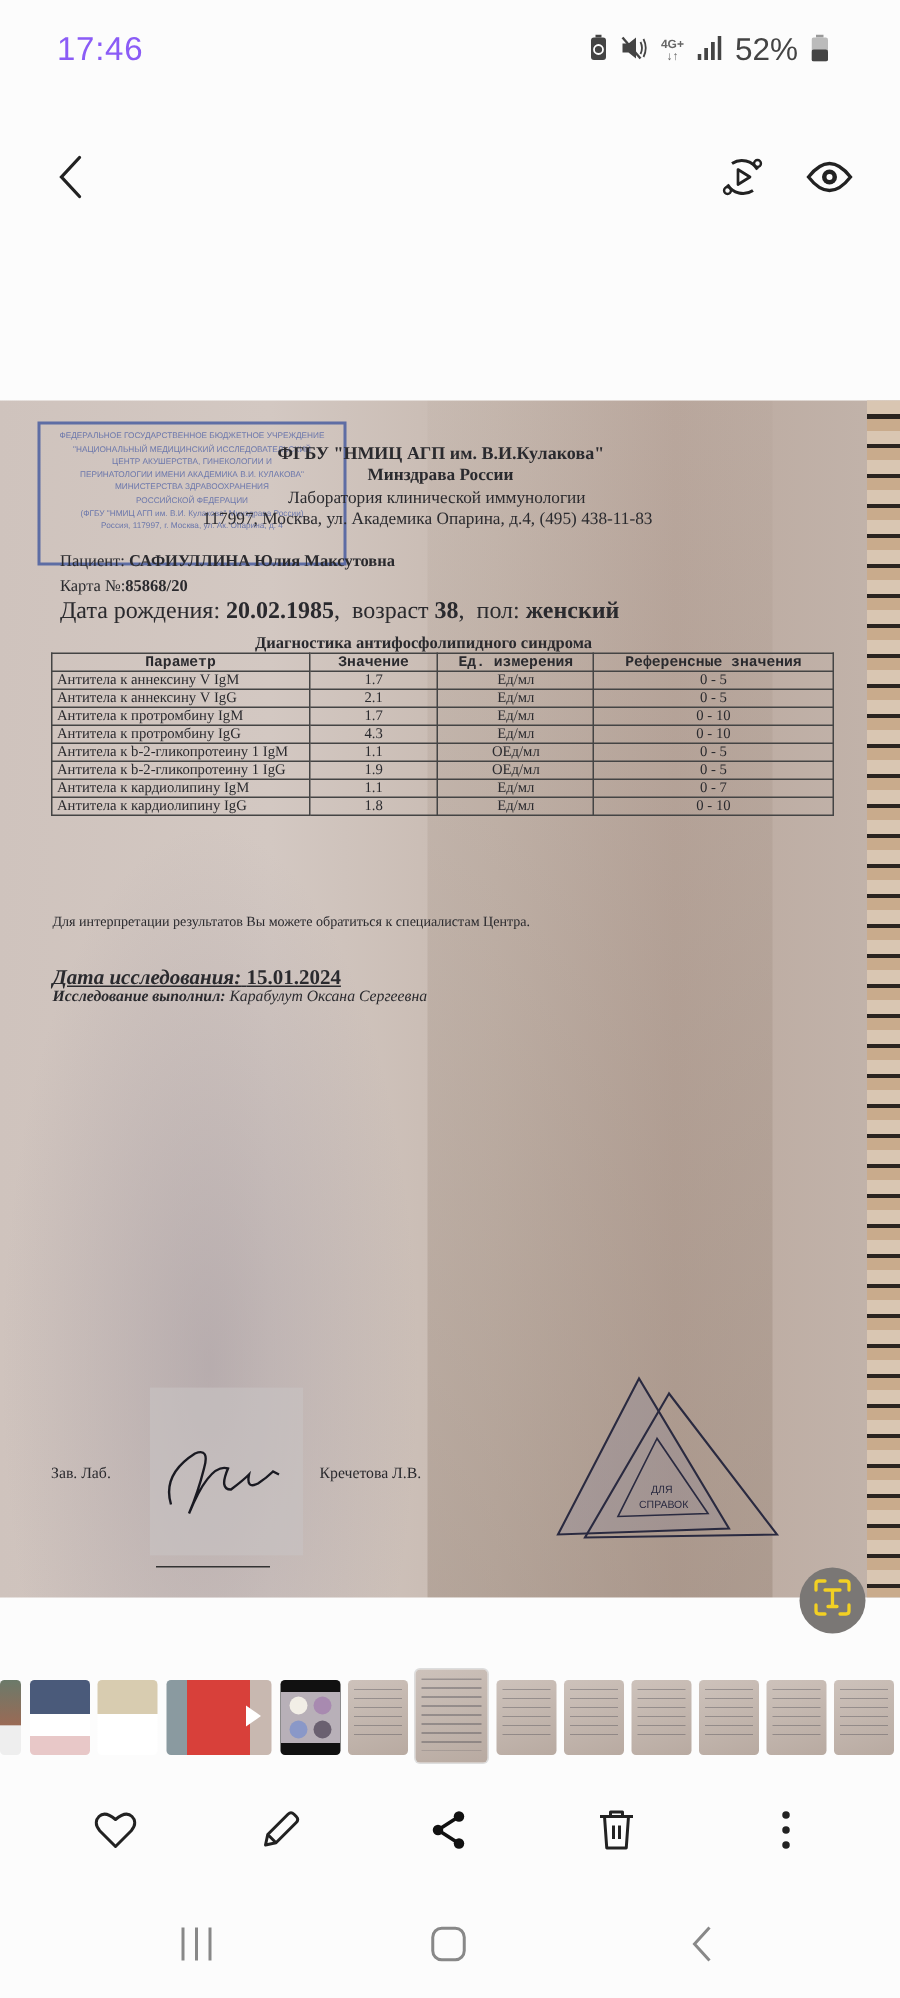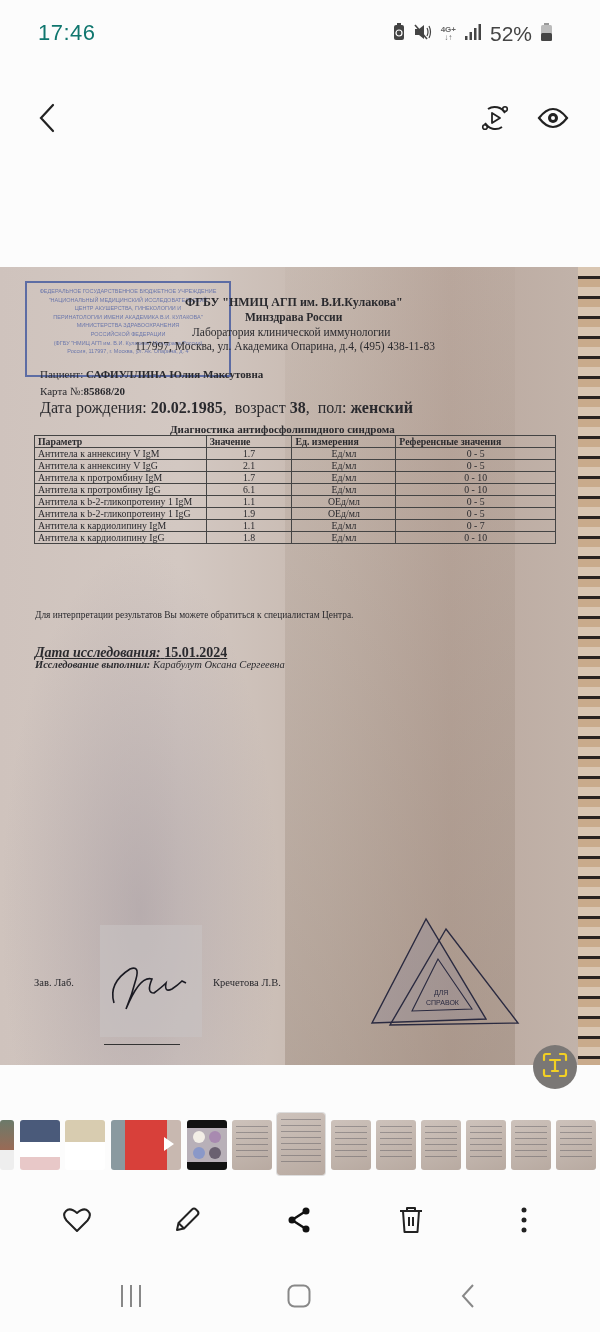--- a/index.html
+++ b/index.html
@@ -1,21 +1,21 @@
 <!DOCTYPE html>
 <html><head>
 <meta charset="utf-8">
 <style>
   * { box-sizing: border-box; margin: 0; padding: 0; }
   html, body { width: 600px; height: 1332px; background: #fcfcfc; overflow: hidden; font-family: "Liberation Sans", sans-serif; }
   .screen { position: relative; width: 600px; height: 1332px; background: #fcfcfc; }
 
   
   .statusbar { position: absolute; top: 0; left: 0; width: 600px; height: 66px; }
-  .statusbar .time { position: absolute; left: 38px; top: 20px; font-size: 22px; color: #0f766e; letter-spacing: 0.5px; }
+  .statusbar .time { position: absolute; left: 38px; top: 20px; font-size: 22px; color: #8b5cf6; letter-spacing: 0.5px; }
   .statusbar .right { position: absolute; right: 48px; top: 22px; display: flex; align-items: center; gap: 9px; color: #444; }
   .statusbar .battery-pct { font-size: 21px; color: #444; }
   .net { font-size: 8px; line-height: 8px; color: #666; text-align: center; font-weight: bold; }
 
   
   .appbar { position: absolute; top: 92px; left: 0; width: 600px; height: 56px; }
   .appbar .icon-btn { position: absolute; top: 8px; width: 40px; height: 40px; display: flex; align-items: center; justify-content: center; }
 
   
   .photo { position: absolute; left: 0; top: 267px; width: 600px; height: 798px; overflow: hidden;
@@ -35,21 +35,21 @@
   .hdr2 { left: 245px; top: 44px; font-size: 11.5px; font-weight: bold; }
   .hdr3 { left: 192px; top: 59px; font-size: 11.5px; }
   .hdr4 { left: 135px; top: 73px; font-size: 11.5px; }
   .pt1 { left: 40px; top: 101px; font-size: 11px; }
   .pt2 { left: 40px; top: 118px; font-size: 11px; }
   .pt3 { left: 40px; top: 132px; font-size: 16px; }
   .tbl-title { left: 170px; top: 156px; font-size: 11px; font-weight: bold; }
 
   table.res { position: absolute; left: 34px; top: 168px; width: 522px; border-collapse: collapse; font-family: "Liberation Serif", serif; font-size: 9.8px; color: #2a2a2e; }
   table.res th, table.res td { border: 1px solid #444; padding: 0 3px; line-height: 11px; vertical-align: top; }
-  table.res th { font-weight: bold; text-align: left; height: 12px; }
+  table.res th { font-weight: bold; text-align: center; height: 12px; font-family: Liberation Mono, monospace; }
   table.res td.c { text-align: center; }
   table.res col.c1 { width: 172px; } table.res col.c2 { width: 86px; } table.res col.c3 { width: 104px; } table.res col.c4 { width: 160px; }
 
   .note1 { left: 35px; top: 330px; font-size: 9.4px; }
   .note2 { left: 35px; top: 343px; font-size: 9.4px; }
   .bio1 { left: 35px; top: 365px; font-size: 10.5px; font-style: italic; }
   .bio2 { left: 35px; top: 378px; font-size: 14px; font-style: italic; text-decoration: underline; }
   .bio3 { left: 35px; top: 392px; font-size: 10.5px; font-style: italic; }
   b.bi { font-weight: bold; }
 
@@ -213,21 +213,21 @@
         <td class="c">0 - 5</td>
       </tr>
       <tr>
         <td>Антитела к протромбину IgM</td>
         <td class="c">1.7</td>
         <td class="c">Ед/мл</td>
         <td class="c">0 - 10</td>
       </tr>
       <tr>
         <td>Антитела к протромбину IgG</td>
-        <td class="c">6.1</td>
+        <td class="c">4.3</td>
         <td class="c">Ед/мл</td>
         <td class="c">0 - 10</td>
       </tr>
       <tr>
         <td>Антитела к b-2-гликопротеину 1 IgM</td>
         <td class="c">1.1</td>
         <td class="c">ОЕд/мл</td>
         <td class="c">0 - 5</td>
       </tr>
       <tr>

